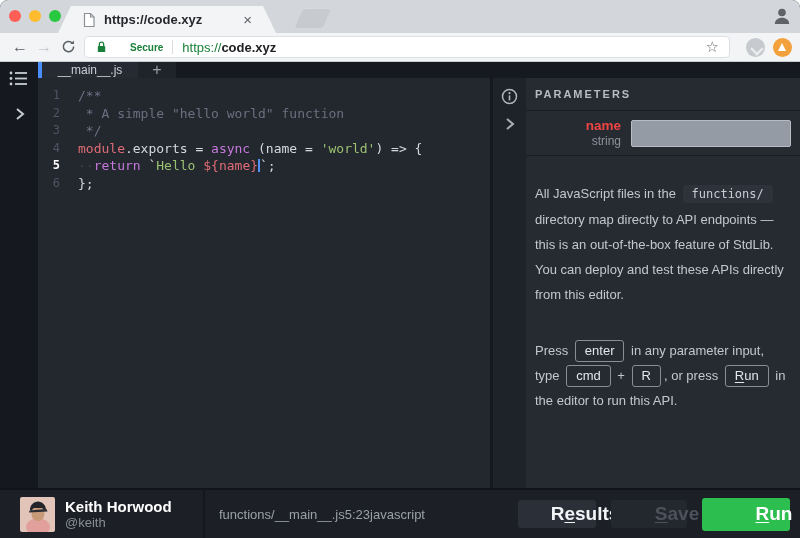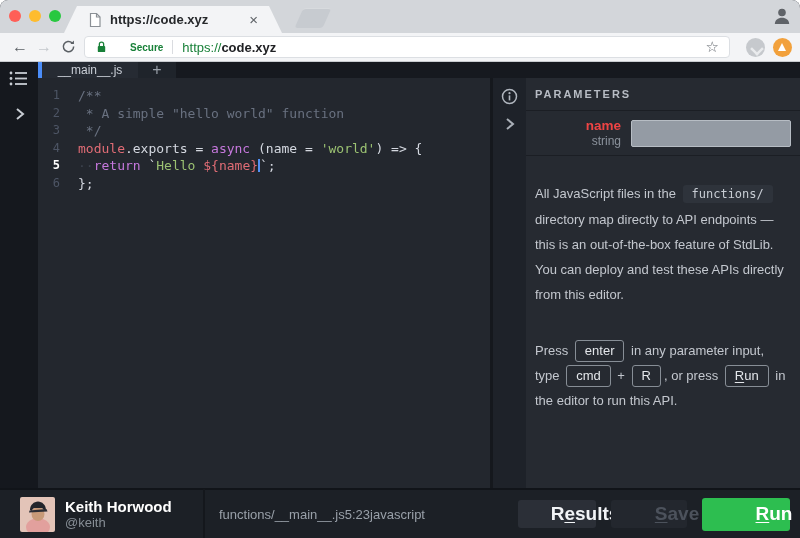--- a/index.html
+++ b/index.html
@@ -3,21 +3,21 @@
 <meta charset="utf-8">
 <style>
   * { box-sizing: border-box; margin: 0; padding: 0; }
   body { margin:0; background:#ffffff; font-family:"Liberation Sans", sans-serif; }
   .window { width:800px; height:538px; position:relative; border-radius:8px 8px 0 0; overflow:hidden; background:#23272e; }
 
   
   .tabstrip { height:33px; background:#d3d6da; position:relative; }
   .traffic { position:absolute; top:10px; left:9px; display:flex; gap:8px; }
   .traffic span { width:12px; height:12px; border-radius:50%; display:block; }
-  .browser-tab { position:absolute; left:64px; bottom:0; width:218px; height:27px; background:#f3f4f6;
+  .browser-tab { position:absolute; left:58px; bottom:0; width:218px; height:27px; background:#f3f4f6;
     clip-path:polygon(13px 0, calc(100% - 13px) 0, 100% 100%, 0 100%);
     display:flex; align-items:center; padding:0 24px; }
   .tab-title { font-size:13px; font-weight:600; color:#26282b; margin-left:8px; flex:1; white-space:nowrap; overflow:hidden; }
   .tab-close { color:#5f6368; font-size:15px; line-height:15px; cursor:default; }
   .newtab-btn { position:absolute; left:299px; bottom:5px; width:28px; height:20px; background:#c7cbd0;
     transform:skewX(-24deg); border-radius:3px; border-top:1px solid #d8dbde; }
   .profile-btn { position:absolute; right:8px; top:6px; width:20px; height:20px; }
 
   .toolbar { height:29px; background:#f3f4f6; display:flex; align-items:center; padding:0 8px; border-bottom:1px solid #c9ccd0;}
   .nav-ic { font-size:16px; width:24px; text-align:center; color:#5a5f64; }

